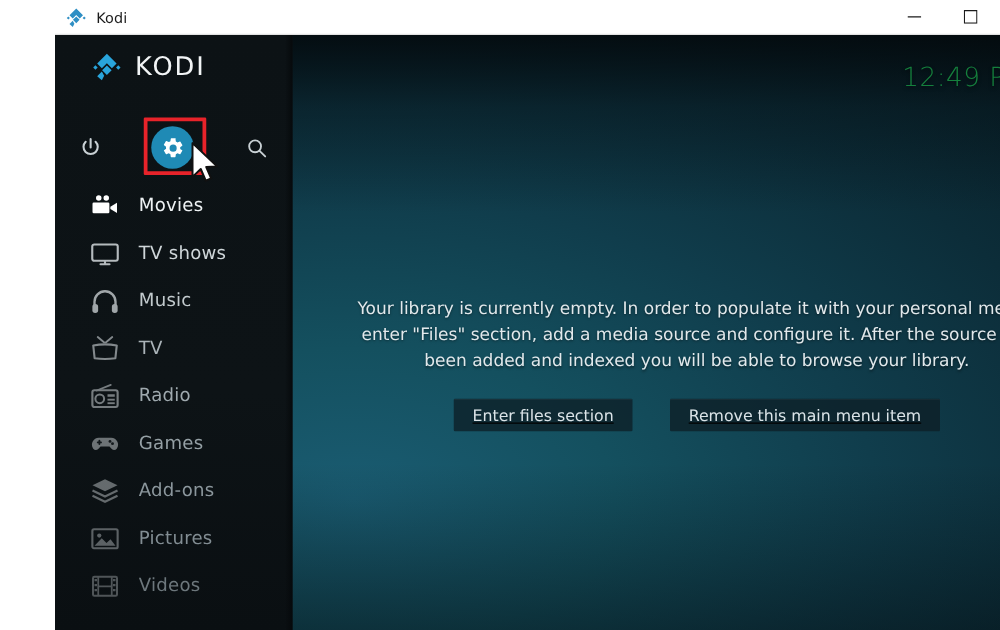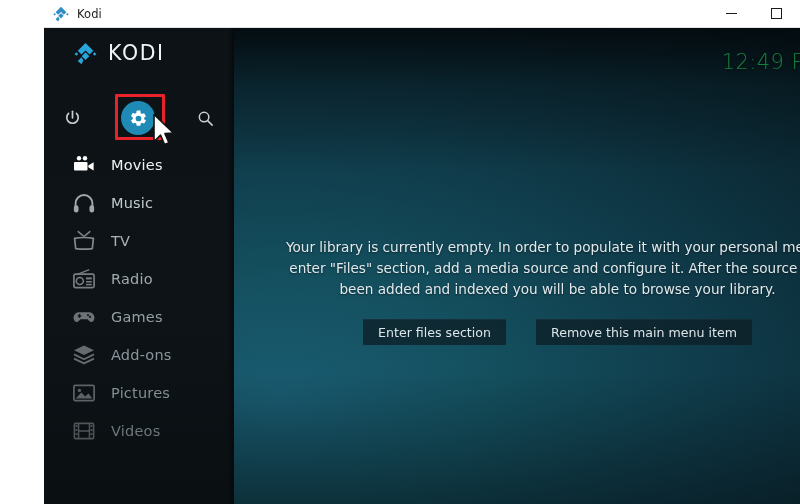--- a/index.html
+++ b/index.html
@@ -138,21 +138,21 @@
     position:absolute; left:190px; top:0; width:603px; height:476px;
     z-index:2; display:flex; flex-direction:column;
     align-items:center; justify-content:flex-start;padding-left:44px;
   }
   .empty-msg {
     width:566px; margin-top:209px; text-align:center;
     font-size:13.6px; line-height:21px; color:#e2e9ec;
     font-family:"DejaVu Sans", sans-serif;
     text-shadow:0 1px 2px rgba(0,0,0,.45);
   }
-  .btn-row { margin-top:19px; display:flex; gap:30px; }
+  .btn-row { margin-top:19px; display:flex; gap:30px;text-decoration:underline; }
   .kbtn {
     height:26px; padding:0 15px; display:flex; align-items:center;
     justify-content:center; background:rgba(13,31,39,.78);
     color:#dbe4e8; font-size:12.6px; border:none; border-radius:1px;
     font-family:"DejaVu Sans", sans-serif; cursor:default;
     box-shadow:inset 0 1px 0 rgba(255,255,255,.04);
   }
 
   
   .edge-sliver {
@@ -264,20 +264,30 @@
             <svg width="24" height="24" viewBox="0 0 24 24">
               <circle cx="7" cy="5.3" r="2.2" fill="#ffffff"></circle>
               <circle cx="13" cy="5.3" r="2.2" fill="#ffffff"></circle>
               <rect x="2" y="9" width="13.5" height="8.6" rx="1" fill="#ffffff"></rect>
               <path d="M16.3 12.4 L21.6 9.2 L21.6 17.4 L16.3 14.2 Z" fill="#ffffff"></path>
             </svg>
           </span>
           <span class="mi-label">Movies</span>
         </div>
 
+        <div class="mitem d1">
+          <span class="mi-ico">
+            <svg width="24" height="24" viewBox="0 0 24 24">
+              <rect x="1.8" y="4.6" width="20.4" height="13" rx="1.6" fill="none" stroke="#dfe5e8" stroke-width="1.7"></rect>
+              <path d="M8.4 20.4 L15.6 20.4" stroke="#dfe5e8" stroke-width="1.7" stroke-linecap="round"></path>
+              <path d="M12 17.6 L12 20.4" stroke="#dfe5e8" stroke-width="1.7"></path>
+            </svg>
+          </span>
+          <span class="mi-label">TV shows</span>
+        </div>
 
         <div class="mitem d2">
           <span class="mi-ico">
             <svg width="24" height="24" viewBox="0 0 24 24">
               <path d="M3.6 15.4 L3.6 12.4 A8.4 8.4 0 0 1 20.4 12.4 L20.4 15.4" fill="none" stroke="#dfe5e8" stroke-width="1.9" stroke-linecap="round"></path>
               <rect x="1.9" y="14.2" width="4.6" height="7.2" rx="2.2" fill="#dfe5e8"></rect>
               <rect x="17.5" y="14.2" width="4.6" height="7.2" rx="2.2" fill="#dfe5e8"></rect>
             </svg>
           </span>
           <span class="mi-label">Music</span>

